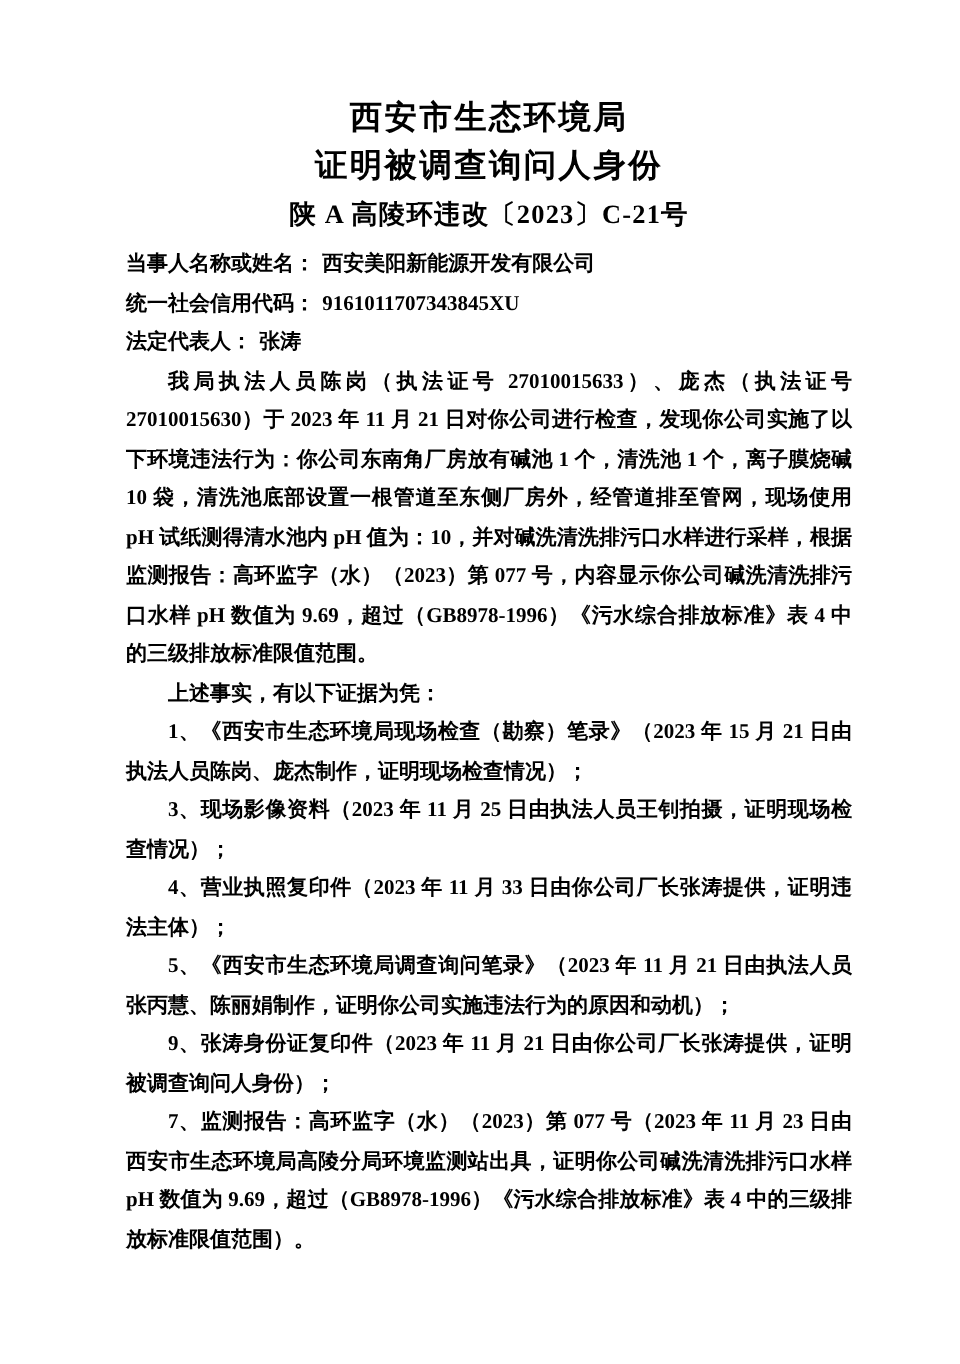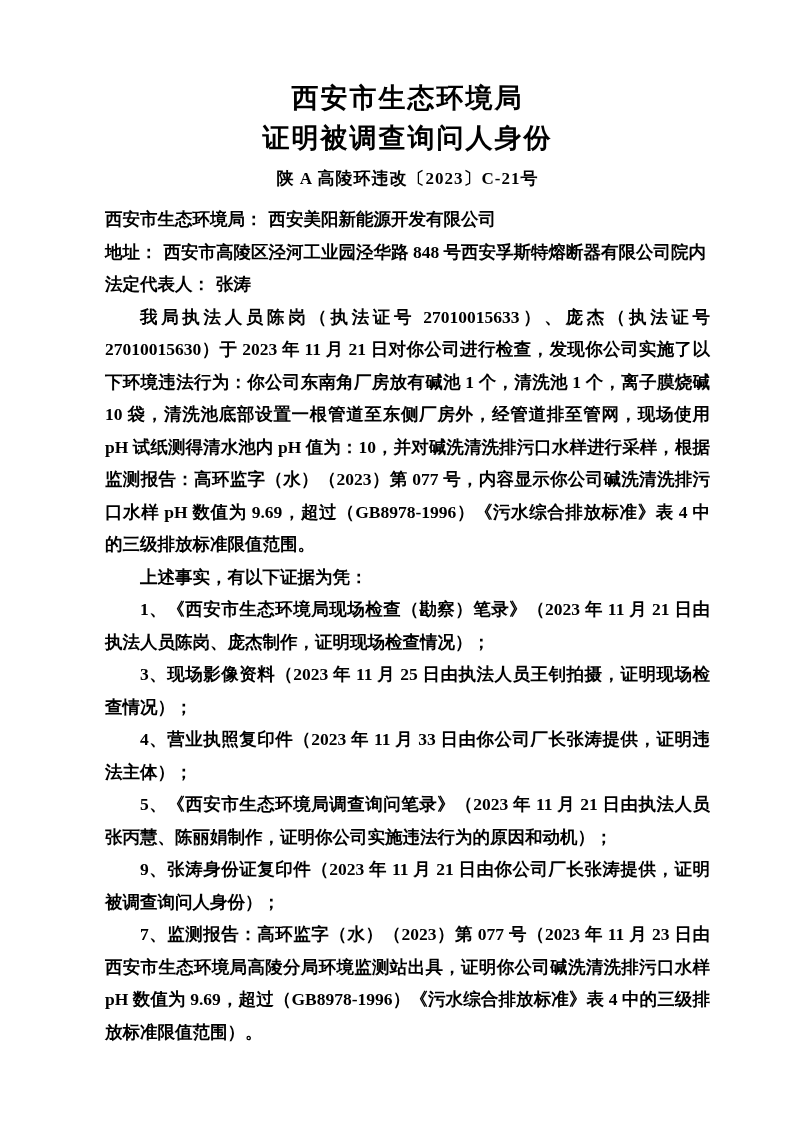--- a/index.html
+++ b/index.html
@@ -28,21 +28,21 @@
     margin: 0;
     font-family: "Liberation Sans", "DejaVu Sans", sans-serif;
     font-weight: 700;
     font-size: 27px;
     line-height: 40px;
     letter-spacing: 2px;
     color: #000000;
   }
   .doc-number {
     margin: 10px 0 13px 0;
-    font-size: 17px;
+    font-size: 22px;
     font-weight: 700;
     letter-spacing: 1px;
     line-height: 22px;
   }
   .doc-body {
     font-size: 17.5px;
     font-weight: 700;
     line-height: 32.5px;
     text-align: justify;
   }
@@ -64,37 +64,37 @@
 
   <div class="doc-header">
     <h1 class="org-title">西安市生态环境局</h1>
     <h1 class="doc-title">证明被调查询问人身份</h1>
     <div class="doc-number">陕 A 高陵环违改〔2023〕C-21号</div>
   </div>
 
   <div class="doc-body">
 
     <p class="party-line">
-      <span class="party-label">西安市生态环境局：</span><span>西安美阳新能源开发有限公司</span>
+      <span class="party-label">当事人名称或姓名：</span><span>西安美阳新能源开发有限公司</span>
     </p>
 
+    <p class="party-line">
+      <span class="party-label">统一社会信用代码：</span><span>9161011707343845XU</span>
+    </p>
 
-    <p class="party-line">
-      <span class="party-label">地址：</span><span>西安市高陵区泾河工业园泾华路 848 号西安孚斯特熔断器有限公司院内</span>
-    </p>
 
     <p class="party-line">
       <span class="party-label">法定代表人：</span><span>张涛</span>
     </p>
 
     <p class="para">我局执法人员陈岗（执法证号 27010015633）、庞杰（执法证号 27010015630）于 2023 年 11 月 21 日对你公司进行检查，发现你公司实施了以下环境违法行为：你公司东南角厂房放有碱池 1 个，清洗池 1 个，离子膜烧碱 10 袋，清洗池底部设置一根管道至东侧厂房外，经管道排至管网，现场使用 pH 试纸测得清水池内 pH 值为：10，并对碱洗清洗排污口水样进行采样，根据监测报告：高环监字（水）（2023）第 077 号，内容显示你公司碱洗清洗排污口水样 pH 数值为 9.69，超过（GB8978-1996）《污水综合排放标准》表 4 中的三级排放标准限值范围。</p>
 
     <p class="para">上述事实，有以下证据为凭：</p>
 
-    <p class="para">1、《西安市生态环境局现场检查（勘察）笔录》（2023 年 11 月 21 日由执法人员陈岗、庞杰制作，证明现场检查情况）；</p>
+    <p class="para">1、《西安市生态环境局现场检查（勘察）笔录》（2023 年 15 月 21 日由执法人员陈岗、庞杰制作，证明现场检查情况）；</p>
 
 
     <p class="para">3、现场影像资料（2023 年 11 月 25 日由执法人员王钊拍摄，证明现场检查情况）；</p>
 
     <p class="para">4、营业执照复印件（2023 年 11 月 33 日由你公司厂长张涛提供，证明违法主体）；</p>
 
     <p class="para">5、《西安市生态环境局调查询问笔录》（2023 年 11 月 21 日由执法人员张丙慧、陈丽娟制作，证明你公司实施违法行为的原因和动机）；</p>
 
     <p class="para">9、张涛身份证复印件（2023 年 11 月 21 日由你公司厂长张涛提供，证明被调查询问人身份）；</p>
 

